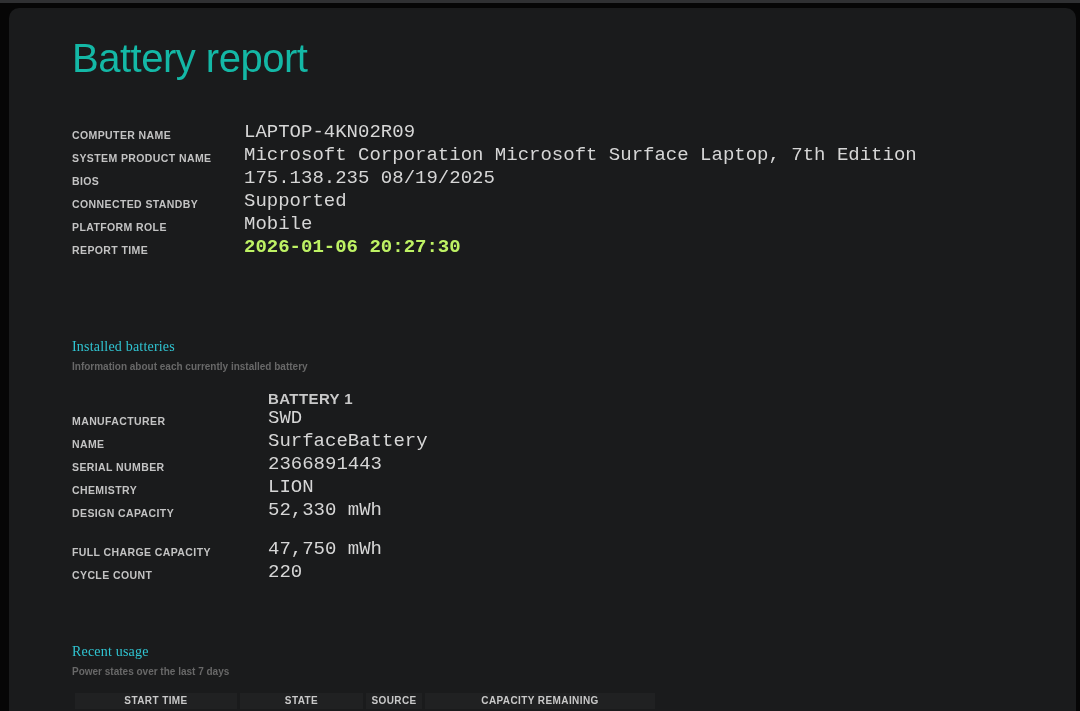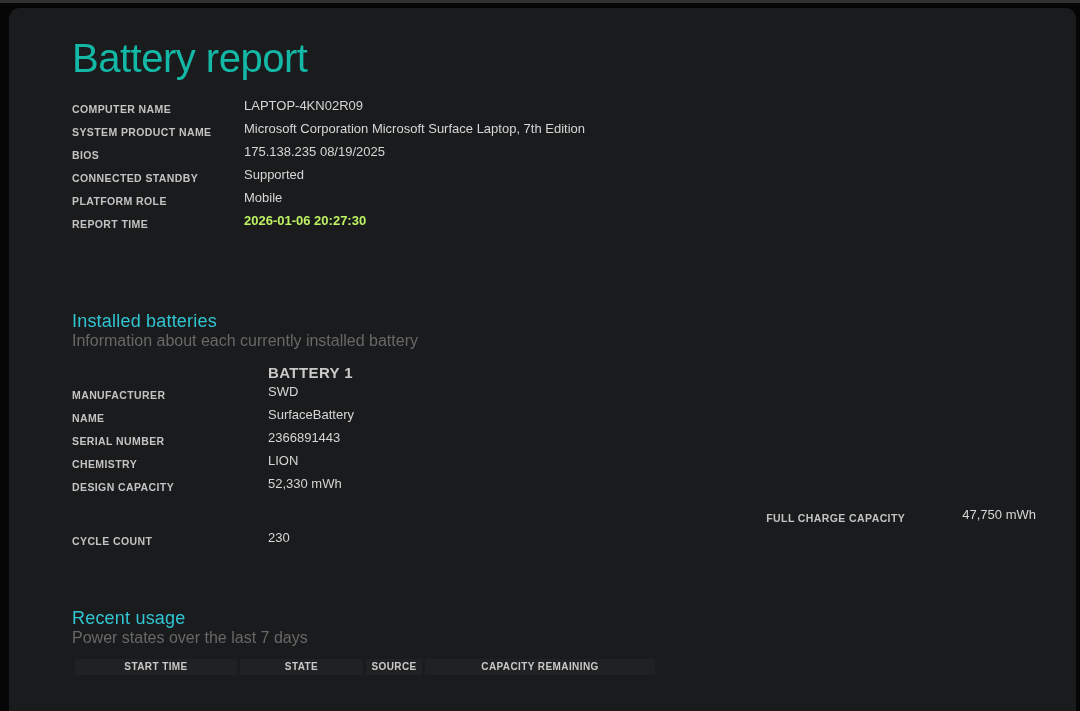--- a/index.html
+++ b/index.html
@@ -18,46 +18,46 @@
   }
   .content { padding:0 40px 0 63px; }
 
   h1.report-title {
     margin-top:26px;
     font-size:40px; line-height:48px; font-weight:300;
     letter-spacing:-0.5px;
     color:#14b8a6;
   }
 
-  .kv-table { margin-top:14px; }
+  .kv-table { margin-top:40px; }
   .kv-row { display:flex; line-height:20px; }
   .kv-row .kv-label {
     width:172px; flex:0 0 172px;
     font-size:10.5px; font-weight:600; letter-spacing:0.4px;
     color:#c3c3c3; text-transform:uppercase;
     padding-top:3px;
   }
-  .kv-row .kv-value { font-size:13px; color:#d6d6d6; }
+  .kv-row .kv-value { font-size:19px; color:#d6d6d6;font-family:Liberation Mono, monospace; }
   .kv-row .kv-value.bold { font-weight:700; color:#bef264; }
 
   section.report-section h2 {
-    font-size:18px; line-height:22px; font-weight:400;
-    color:#30c5d2; letter-spacing:0.2px;
+    font-size:14px; line-height:22px; font-weight:400;
+    color:#30c5d2; letter-spacing:0.2px;font-family:Liberation Serif, serif;
   }
-  .section-subtitle { font-size:16px; line-height:18px; color:#686868; }
+  .section-subtitle { font-size:10px; line-height:18px; color:#686868;font-weight:bold; }
 
   .installed-section { margin-top:76px; }
   .batt-table { margin-top:14px; }
   .batt-table .kv-row .kv-label { width:196px; flex:0 0 196px; }
   .batt-table .header-row { height:18px; line-height:18px; }
   .batt-table .col-header {
     font-size:15px; font-weight:700; letter-spacing:0.4px;
     color:#c9c9c9; text-transform:uppercase;
   }
-  .batt-table .gap-before { margin-top:8px;justify-content:flex-end; }
+  .batt-table .gap-before { margin-top:16px; }
 
   .usage-section { margin-top:56px; }
   .usage-table { margin-top:12px; margin-left:3px; }
   .usage-header { display:flex; gap:3px; margin-bottom:2px; }
   .usage-header .hcell {
     height:16px; line-height:16px;
     background:#202122;
     font-size:10px; font-weight:700; letter-spacing:0.4px;
     color:#c9c9c9; text-transform:uppercase; text-align:center;
   }
@@ -131,21 +131,21 @@
         <div class="kv-row">
           <div class="kv-label">DESIGN CAPACITY</div>
           <div class="kv-value">52,330 mWh</div>
         </div>
         <div class="kv-row gap-before">
           <div class="kv-label">FULL CHARGE CAPACITY</div>
           <div class="kv-value">47,750 mWh</div>
         </div>
         <div class="kv-row">
           <div class="kv-label">CYCLE COUNT</div>
-          <div class="kv-value">230</div>
+          <div class="kv-value">220</div>
         </div>
       </div>
     </section>
 
     <section class="report-section usage-section">
       <h2>Recent usage</h2>
       <div class="section-subtitle">Power states over the last 7 days</div>
 
       <div class="usage-table">
         <div class="usage-header">

